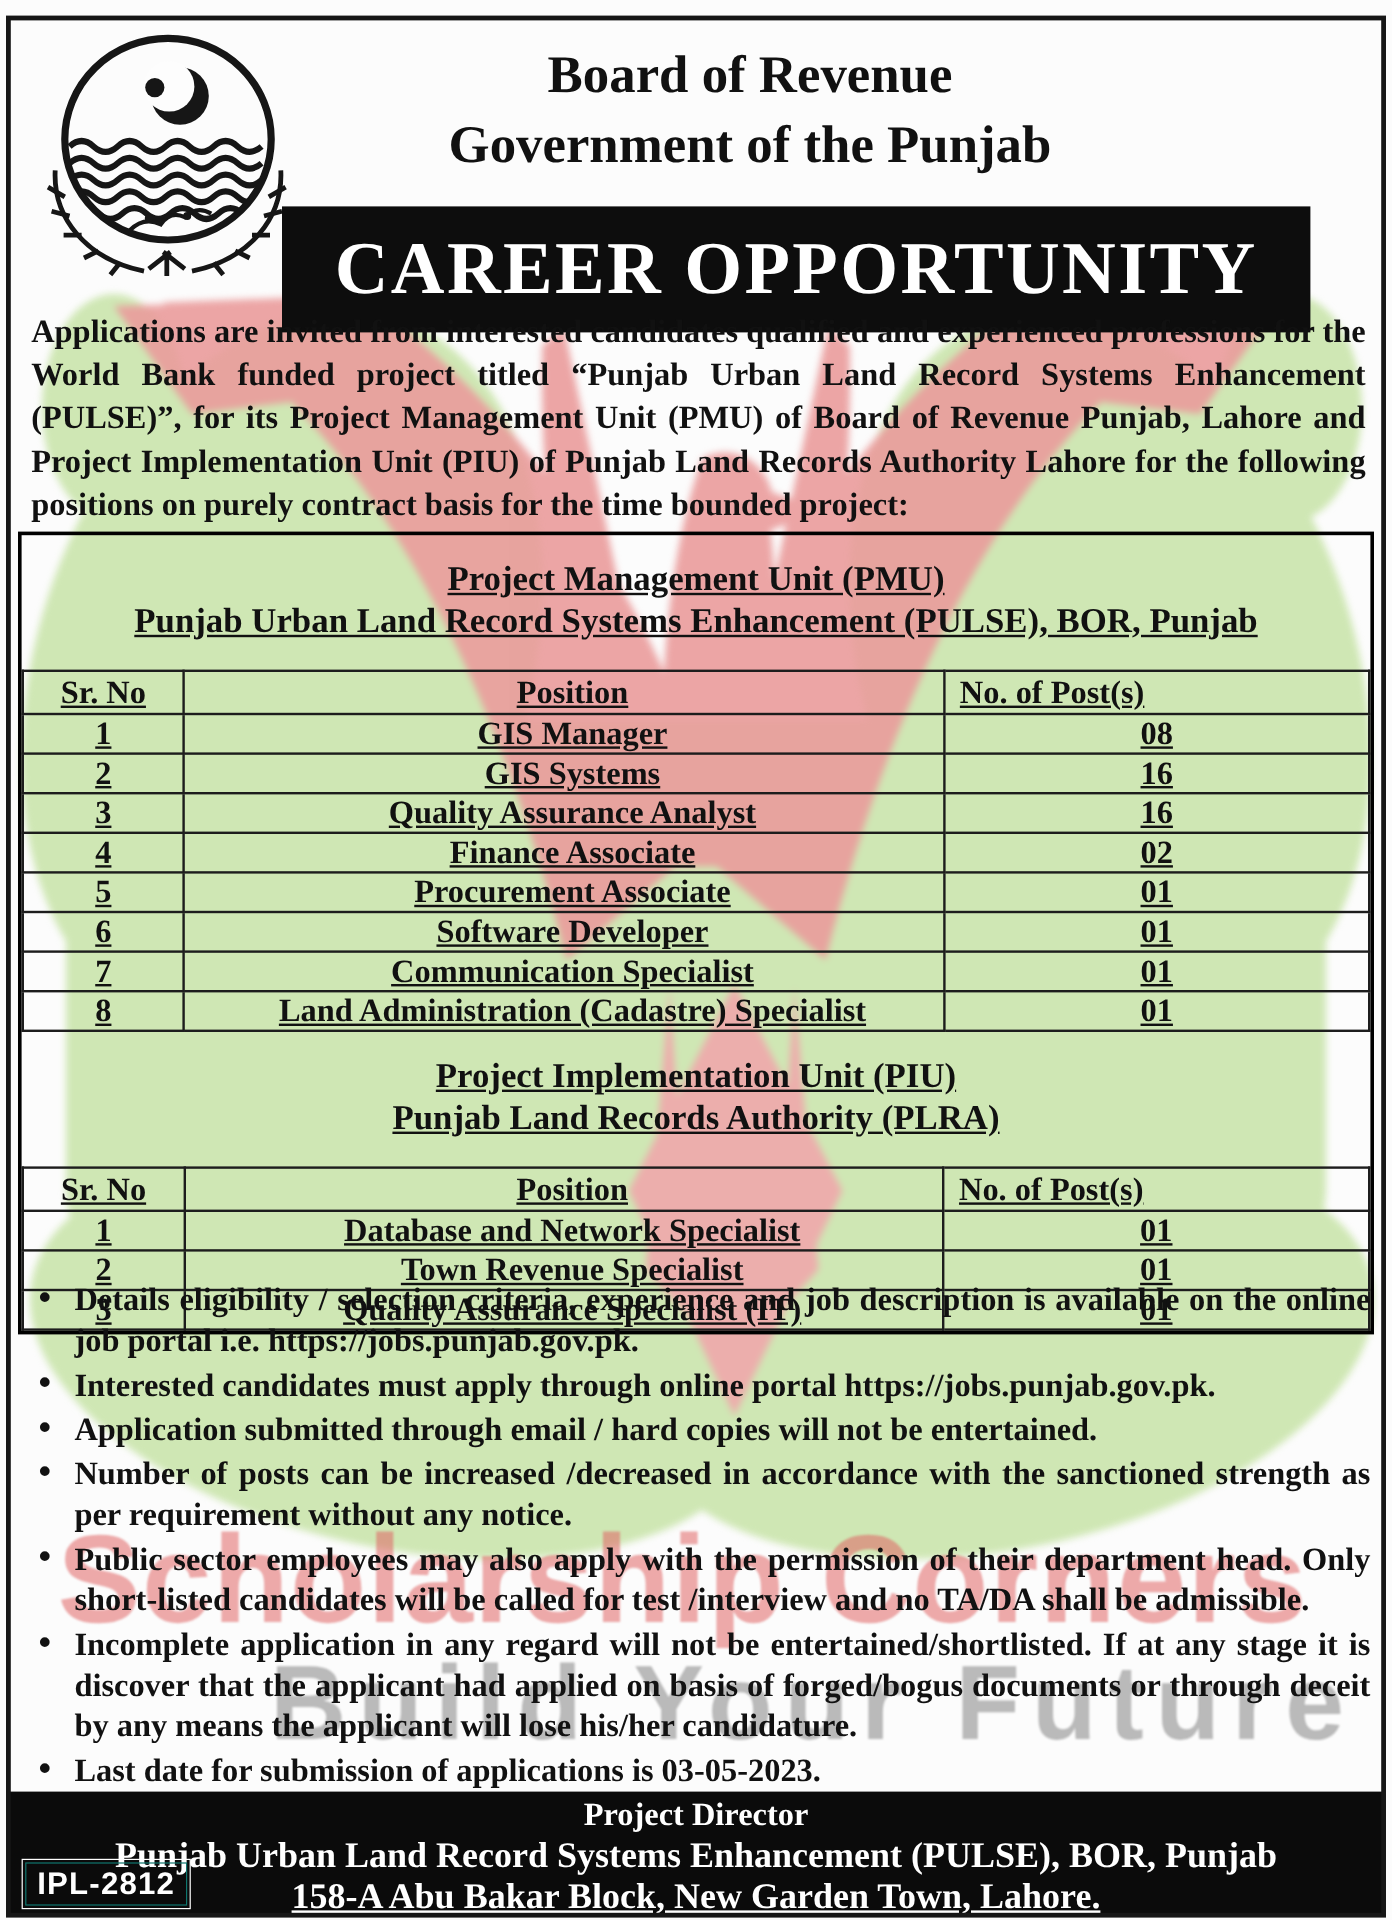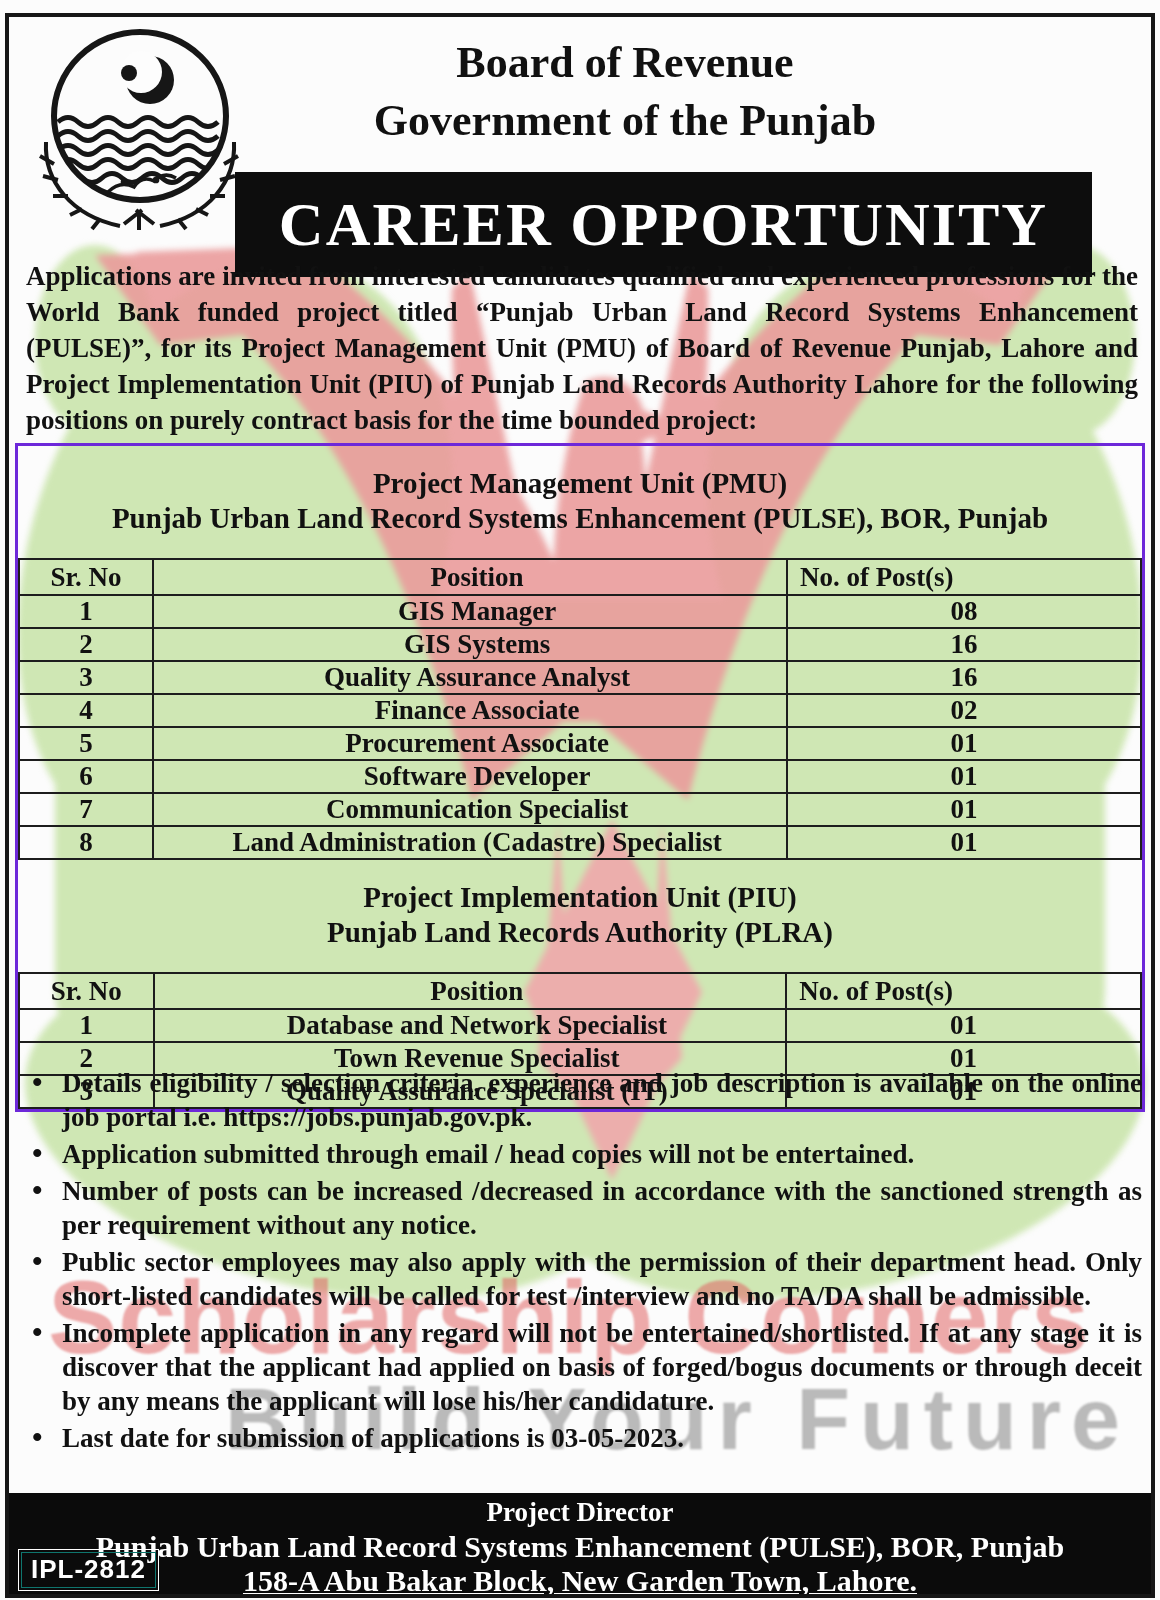--- a/index.html
+++ b/index.html
@@ -21,21 +21,21 @@
   .org{position:absolute;left:110px;top:34px;width:1030px;text-align:center;z-index:1;
        font-weight:bold;font-size:44px;line-height:58px;}
   .banner{position:absolute;left:235px;top:172px;width:857px;height:105px;background:#0d0d0d;
           z-index:1;display:flex;align-items:center;justify-content:center;}
   .banner span{color:#fff;font-weight:bold;font-size:62px;letter-spacing:2px;white-space:nowrap;}
   
   .intro{position:absolute;left:26px;top:258px;width:1112px;z-index:1;margin:0;
          font-weight:bold;font-size:27px;line-height:36px;text-align:justify;}
   
   .tables-box{position:absolute;left:15px;top:443px;width:1124px;z-index:1;
-              border:3px solid #6d28d9;}
+              border:3px solid #000000;text-decoration:underline;}
   .tbl-title{text-align:center;font-weight:bold;font-size:29px;line-height:35px;
              padding:20px 0 22px 0;}
   table{border-collapse:collapse;width:100%;font-weight:bold;font-size:27px;}
   th,td{border:2px solid #1d1d1d;padding:0;}
   th{height:34px;text-align:left;}
   td{height:28px;}
   .c-sr{width:136px;text-align:center;}
   .c-pos{width:634px;padding-left:14px;text-align:center;}
   .c-no{width:350px;}
   th.c-no{padding-left:12px;}
@@ -218,21 +218,22 @@
         <td class="c-sr">3</td>
         <td class="c-pos">Quality Assurance Specialist (IT)</td>
         <td class="c-no">01</td>
       </tr>
     </tbody>
       </table>
   </div>
 
   <ul class="bullets">
     <li>Details eligibility / selection criteria, experience and job description is available on the online job portal i.e. https://jobs.punjab.gov.pk.</li>
-    <li>Application submitted through email / head copies will not be entertained.</li>
+    <li>Interested candidates must apply through online portal https://jobs.punjab.gov.pk.</li>
+    <li>Application submitted through email / hard copies will not be entertained.</li>
     <li>Number of posts can be increased /decreased in accordance with the sanctioned strength as per requirement without any notice.</li>
     <li>Public sector employees may also apply with the permission of their department head. Only short-listed candidates will be called for test /interview and no TA/DA shall be admissible.</li>
     <li>Incomplete application in any regard will not be entertained/shortlisted. If at any stage it is discover that the applicant had applied on basis of forged/bogus documents or through deceit by any means the applicant will lose his/her candidature.</li>
     <li>Last date for submission of applications is 03-05-2023.</li>
   </ul>
 
   <div class="footer">
     <div class="f1">Project Director</div>
     <div class="f2">Punjab Urban Land Record Systems Enhancement (PULSE), BOR, Punjab</div>
     <div class="f3">158-A Abu Bakar Block, New Garden Town, Lahore.</div>

